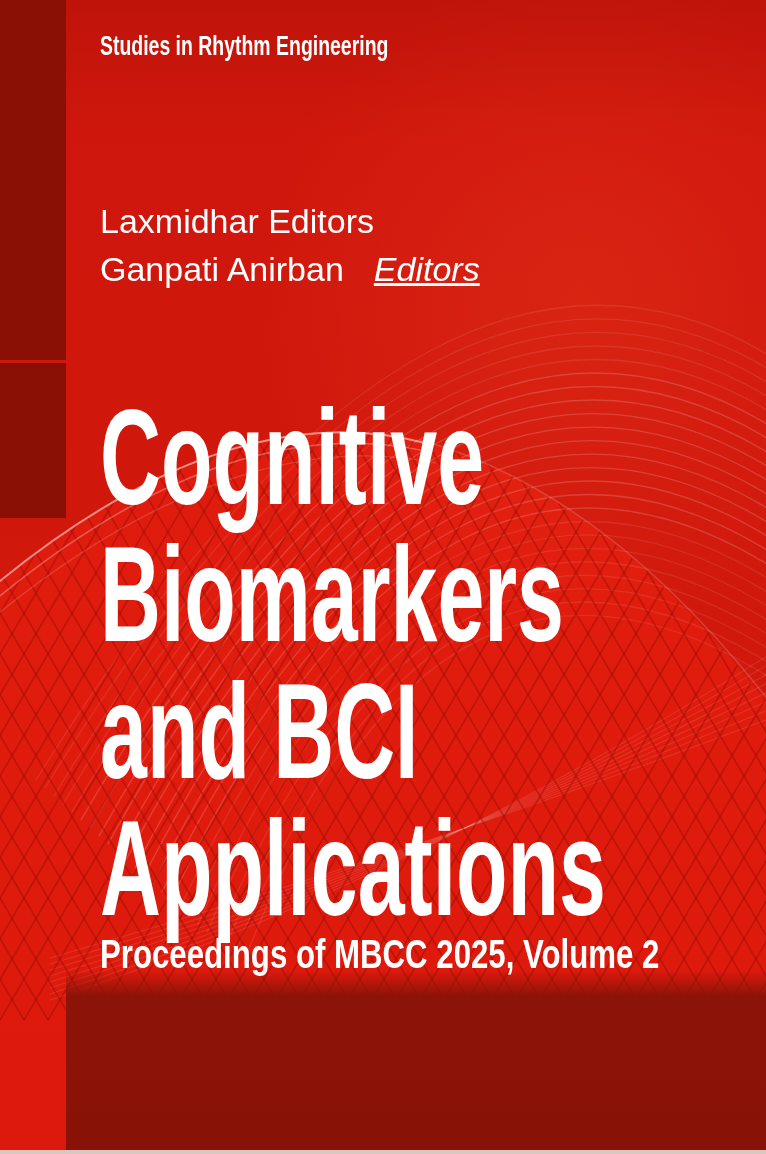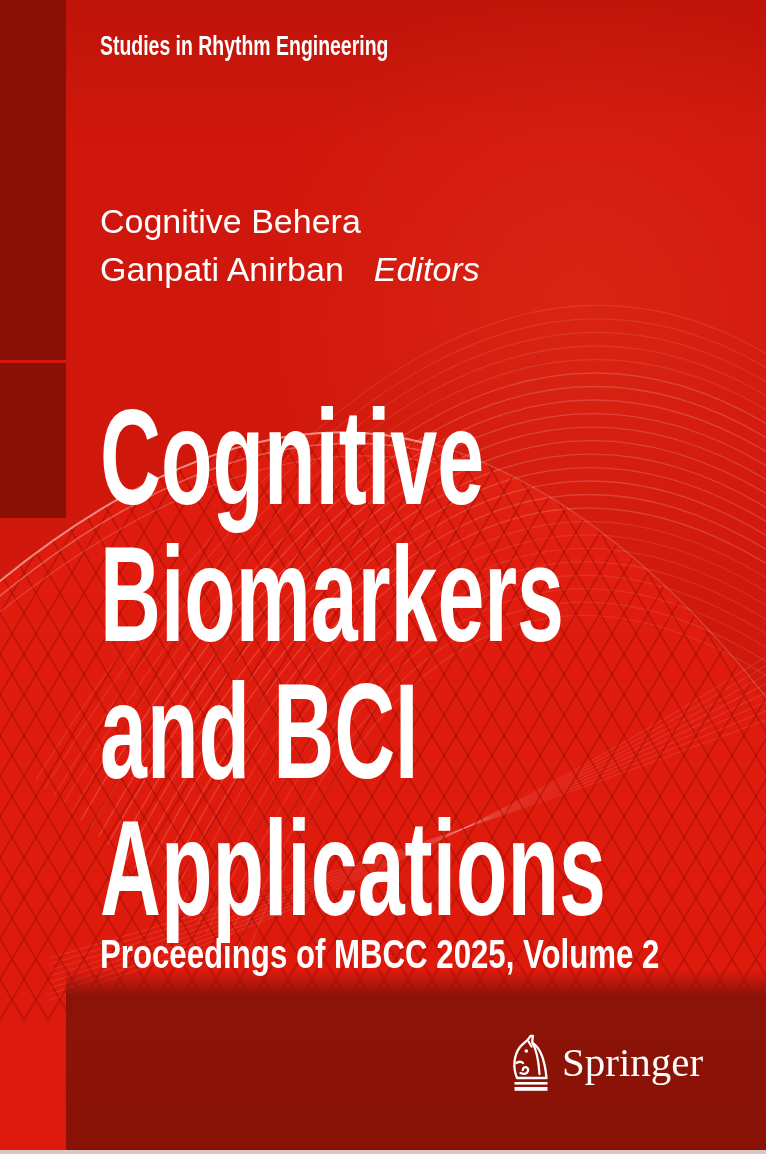--- a/index.html
+++ b/index.html
@@ -24,21 +24,21 @@
   }
   .bottom-edge{position:absolute;left:0;top:1150px;width:766px;height:4px;background:#d9c8c2;z-index:4;}
   
   .txt{position:absolute;color:#fff;z-index:3;white-space:nowrap;}
   .series{
     left:100px;top:28px;font-size:27px;font-weight:700;line-height:36px;text-align:right;
   }
   .scale-x{display:inline-block;transform-origin:0 0;}
   .series .scale-x{transform:scaleX(0.72);}
   .authors{left:100px;top:197px;font-size:34px;font-weight:400;line-height:48px;}
-  .authors .role{font-style:italic;margin-left:30px;}
+  .authors .role{font-style:italic;margin-left:30px;text-decoration:underline;}
   .title{left:100px;top:389px;font-size:136px;font-weight:700;line-height:137px;}
   .title .scale-x{transform:scaleX(0.62);}
   .subtitle{left:100px;top:930px;font-size:40px;font-weight:700;line-height:48px;}
   .subtitle .scale-x{transform:scaleX(0.78);}
   
   .publisher{position:absolute;left:506px;top:1032px;z-index:3;display:flex;align-items:flex-start;}
   .knight{width:46px;height:60px;}
   .wordmark{
     color:#fff;font-family:"Liberation Serif", serif;font-weight:400;
     font-size:41px;line-height:48px;margin-left:10px;margin-top:6px;white-space:nowrap;
@@ -225,21 +225,21 @@
 
   <div class="footer-band"></div>
   <div class="bottom-edge"></div>
 
   <div class="txt series">
     <span class="scale-x">Studies in Rhythm Engineering</span>
   </div>
 
   <div class="txt authors">
     <div>
-      <span>Cognitive Behera</span>
+      <span>Laxmidhar Editors</span>
     </div>
     <div>
       <span>Ganpati Anirban</span><span class="role">Editors</span>
     </div>
   </div>
 
   <div class="txt title">
     <div>
       <span class="scale-x">Cognitive</span>
     </div>
@@ -251,29 +251,14 @@
     </div>
     <div>
       <span class="scale-x">Applications</span>
     </div>
   </div>
 
   <div class="txt subtitle">
     <span class="scale-x">Proceedings of MBCC 2025, Volume 2</span>
   </div>
 
-  <div class="publisher">
-    <svg class="knight" viewBox="0 0 46 60">
-      <g fill="none" stroke="#ffffff" stroke-width="2.3" stroke-linecap="round" stroke-linejoin="round">
-        <path d="M 11 46 C 6.5 35 8 23 14 15 C 17.5 10.5 21.5 9.5 24.5 4 L 27 4 C 26.6 7 25.6 9 26.6 11 C 34 15.5 38.5 25 40.5 46 Z"></path>
-        <path d="M 22.5 9.5 L 25.5 14.5"></path>
-        <path d="M 26.6 11 C 30 17 32.5 27 33.5 42"></path>
-        <path d="M 10.5 31 Q 14.5 28.5 17 31"></path>
-        <path d="M 14.5 41 Q 20 43.5 22 39 Q 22.8 36 19.8 35.2 Q 17 35 16.8 38"></path>
-      </g>
-      <circle cx="20.3" cy="19" r="1.8" fill="#ffffff"></circle>
-      <rect x="8.5" y="50" width="33" height="2.6" fill="#ffffff"></rect>
-      <rect x="8.5" y="55" width="33" height="3.8" fill="#ffffff"></rect>
-    </svg>
-    <div class="wordmark">Springer</div>
-  </div>
 
 </div>
 
 </body></html>

